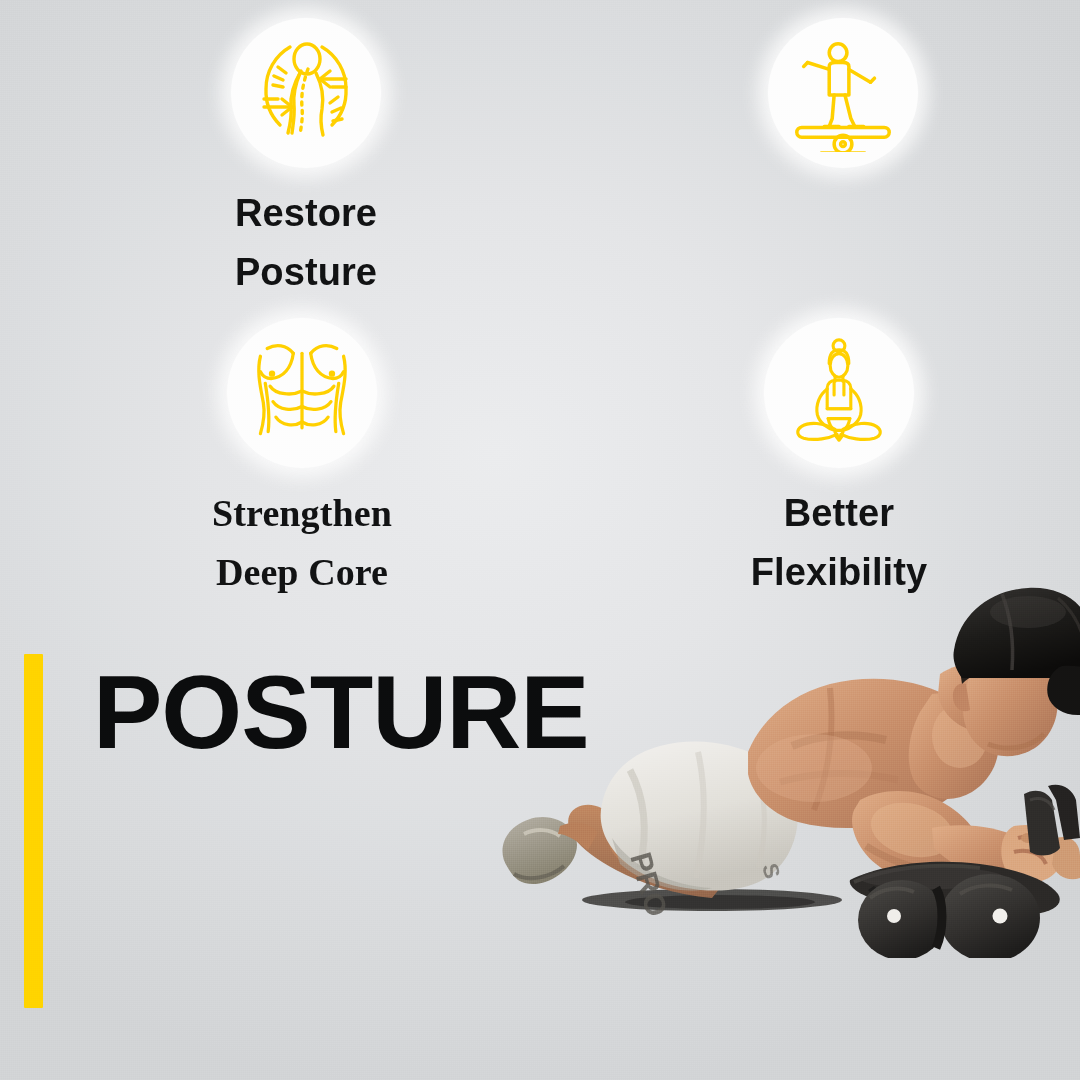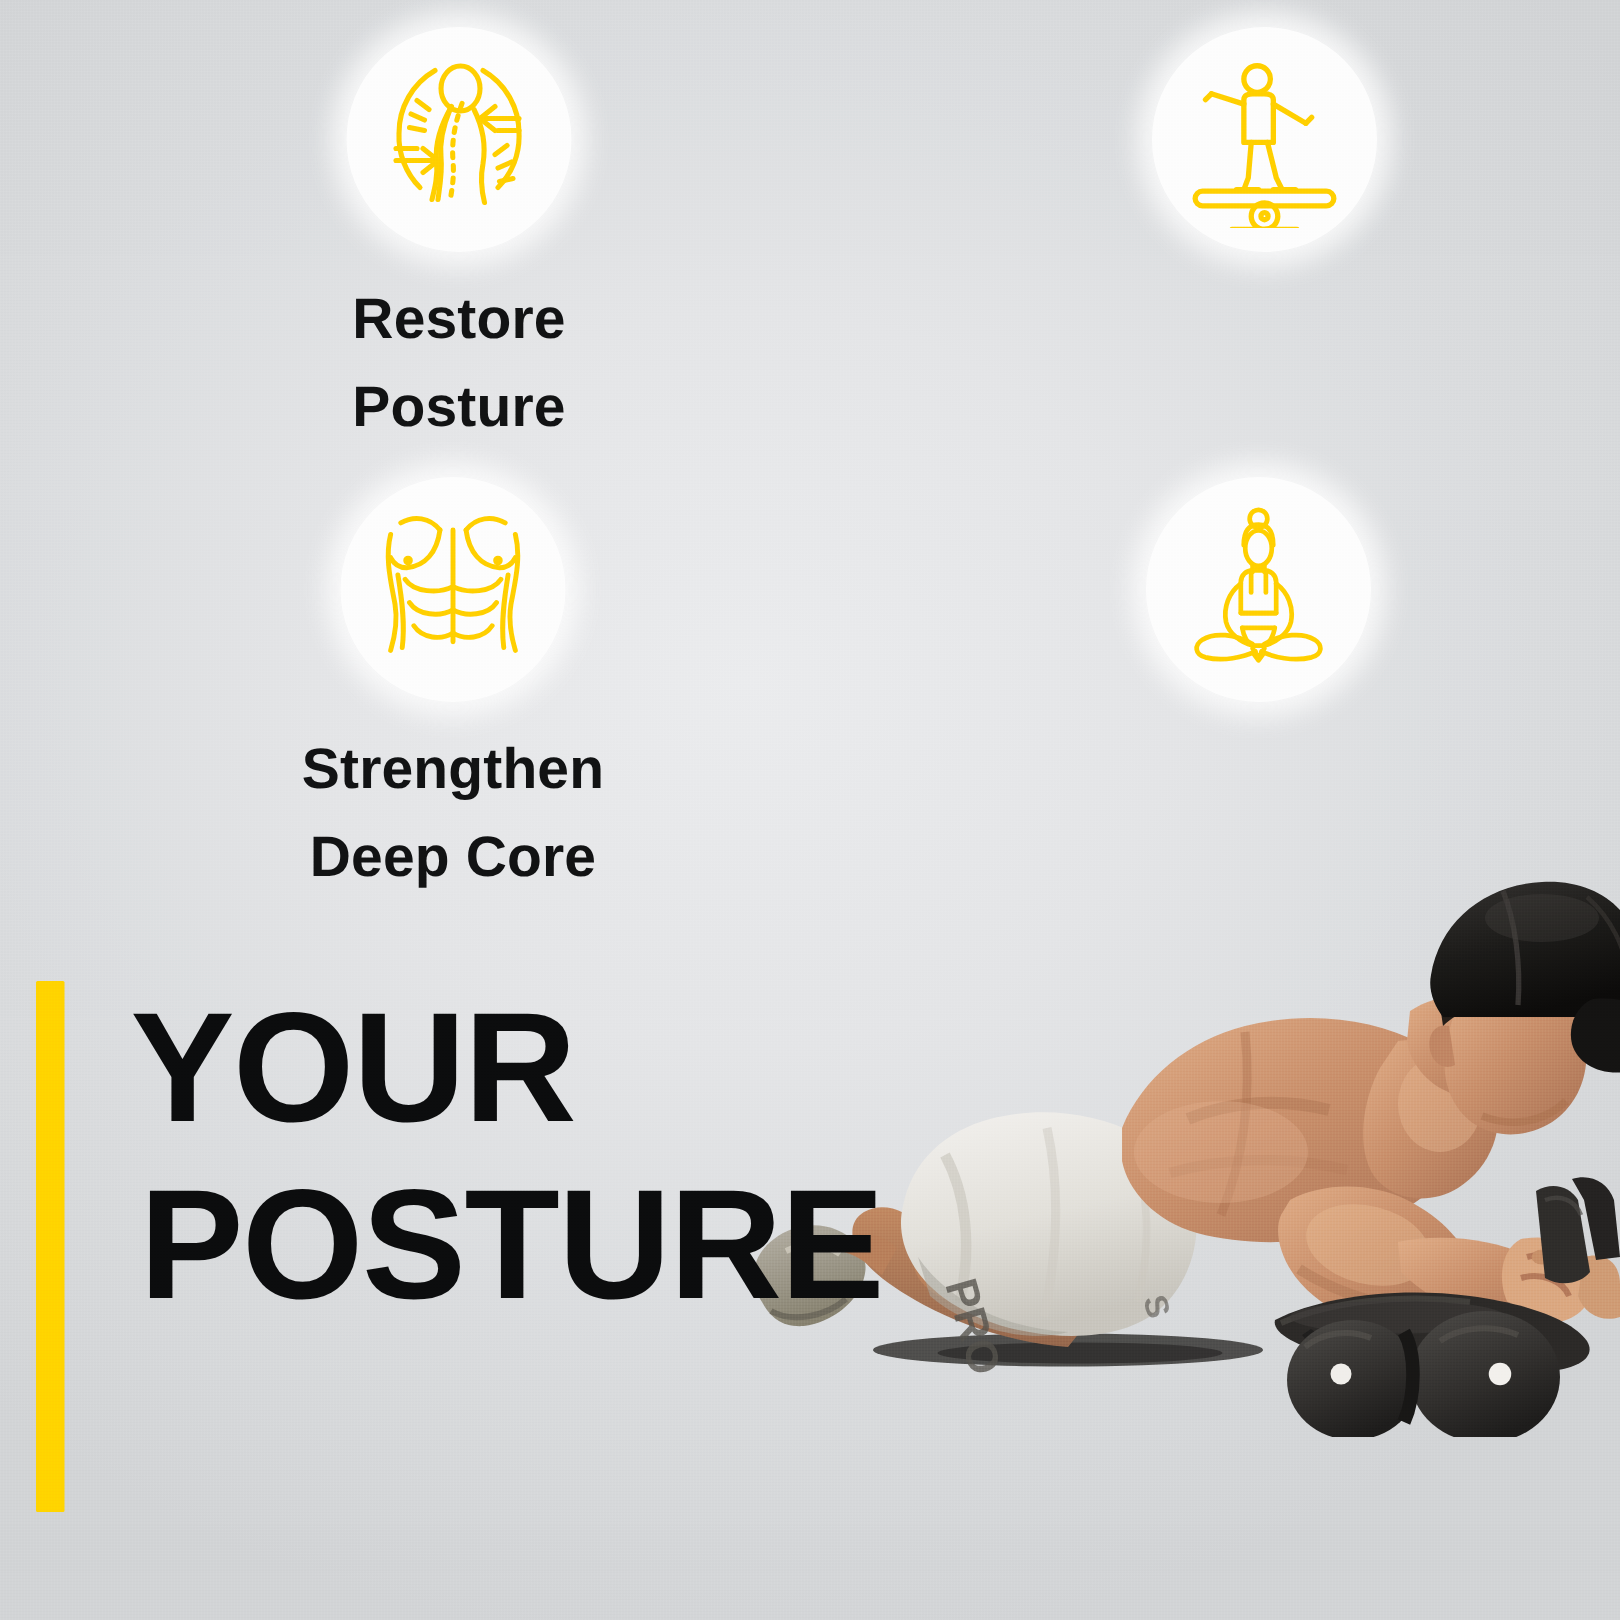--- a/index.html
+++ b/index.html
@@ -60,21 +60,21 @@
     margin-top:16px;
     font-size:38px;
     font-weight:bold;
     color:#111213;
     line-height:1.55;
     text-align:center;
     letter-spacing:.1px;
     white-space:pre-line;
   }
   .brow.row2 { margin-top:16px; }
-  .brow.row2 .bcell.col-left  { padding-left:64px; }
+  .brow.row2 .bcell.col-left  { padding-left:64px;font-family:Liberation Serif, serif; }
   .brow.row2 .bcell.col-right { padding-left:58px; }
 
   
   .hero {
     position:absolute;
     left:462px; top:538px;
     width:618px; height:420px;
   }
 
   
@@ -249,20 +249,22 @@
             <path d="M72 56 C80 62 84 72 82 82 C80 90 72 96 64 98"></path>
 
             <path d="M56 97 C44 90 30 89 22 94 C16 98 17 104 24 106 C36 109 50 106 58 102"></path>
 
             <path d="M64 97 C76 90 90 89 98 94 C104 98 103 104 96 106 C84 109 70 106 62 102"></path>
 
             <path d="M56 100 L60 106 L64 100"></path>
             <path d="M57 104 L60 108 L63 104"></path>
           </svg>
         </div>
+        <div class="blabel">Better
+Flexibility</div>
       </div>
 
     </div>
   </div>
 
   <div class="hero">
     <svg width="618" height="420" viewBox="0 0 618 420">
       <defs>
         <linearGradient id="skin" x1="0" y1="0" x2="1" y2="1">
           <stop offset="0%" stop-color="#e0ac86"></stop>
@@ -429,19 +431,18 @@
       <path d="M408 360 C420 350 438 348 452 354" stroke="#55514d" stroke-width="4" fill="none" opacity=".65"></path>
       <path d="M498 356 C512 346 534 345 550 352" stroke="#55514d" stroke-width="4" fill="none" opacity=".6"></path>
 
       <path d="M474 350 C482 364 482 392 474 410" stroke="#171615" stroke-width="9" fill="none"></path>
     </svg>
   </div>
 
   <div class="headline-wrap">
     <div class="accent-bar"></div>
     <div class="headline">
-      <span class="ln l2">YOUR</span>
       <span class="ln l3">POSTURE</span>
     </div>
   </div>
 
   <div class="noise"></div>
 </div>
 
 </body></html>

